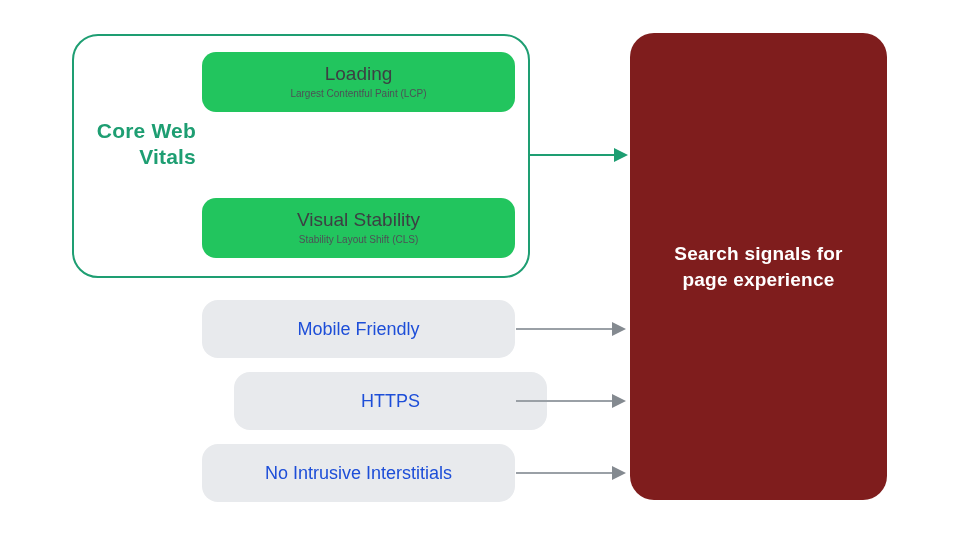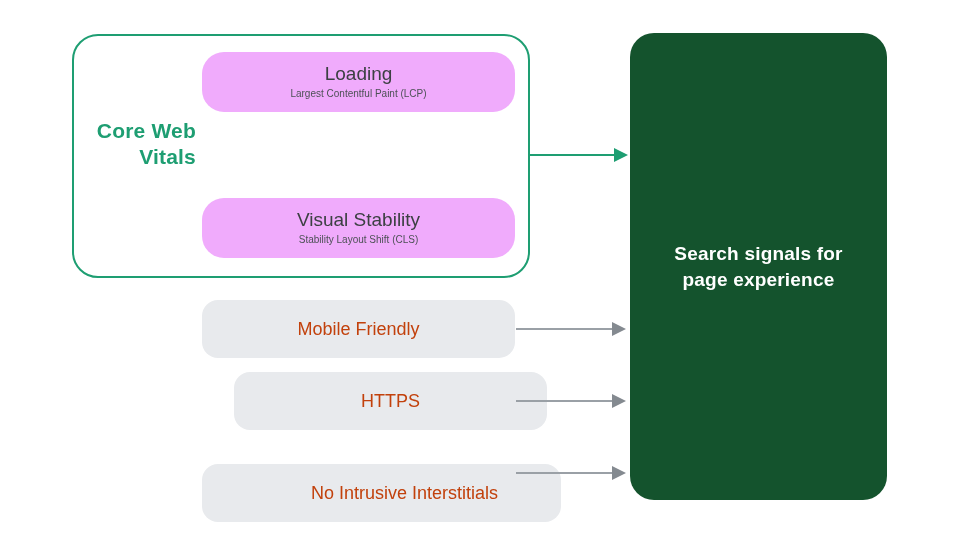--- a/index.html
+++ b/index.html
@@ -38,22 +38,22 @@
     line-height: 26px;
     font-weight: bold;
     color: #1e9e72;
     letter-spacing: 0.2px;
   }
   .vital-card {
     position: absolute;
     left: 202px;
     width: 313px;
     height: 60px;
-    background: #f0abfc;
-    border-radius: 22px;
+    background: #22c55e;
+    border-radius: 14px;
     display: flex;
     flex-direction: column;
     align-items: center;
     justify-content: center;
     text-align: center;
   }
   .vital-card.v0 { top: 52px; }
   .vital-card.v1 { top: 125px; }
   .vital-card.v2 { top: 198px; text-align: center; }
   .vital-title {
@@ -74,34 +74,34 @@
     position: absolute;
     left: 202px;
     width: 313px;
     height: 58px;
     background: #e8eaed;
     border-radius: 16px;
     display: flex;
     align-items: center;
     justify-content: center;
     font-size: 18px;
-    color: #c2410c;
+    color: #1d4ed8;
   }
   .signal-pill.s0 { top: 300px; }
   .signal-pill.s1 { top: 372px; margin-left: 32px; }
-  .signal-pill.s2 { top: 464px; padding-left: 46px; }
+  .signal-pill.s2 { top: 444px; }
 
   
   .result-box {
     position: absolute;
     left: 630px;
     top: 33px;
     width: 257px;
     height: 467px;
-    background: #14532d;
+    background: #7f1d1d;
     border-radius: 24px;
     display: flex;
     align-items: center;
     justify-content: center;
   }
   .result-label {
     width: 180px;
     text-align: center;
     color: #ffffff;
     font-size: 19px;

